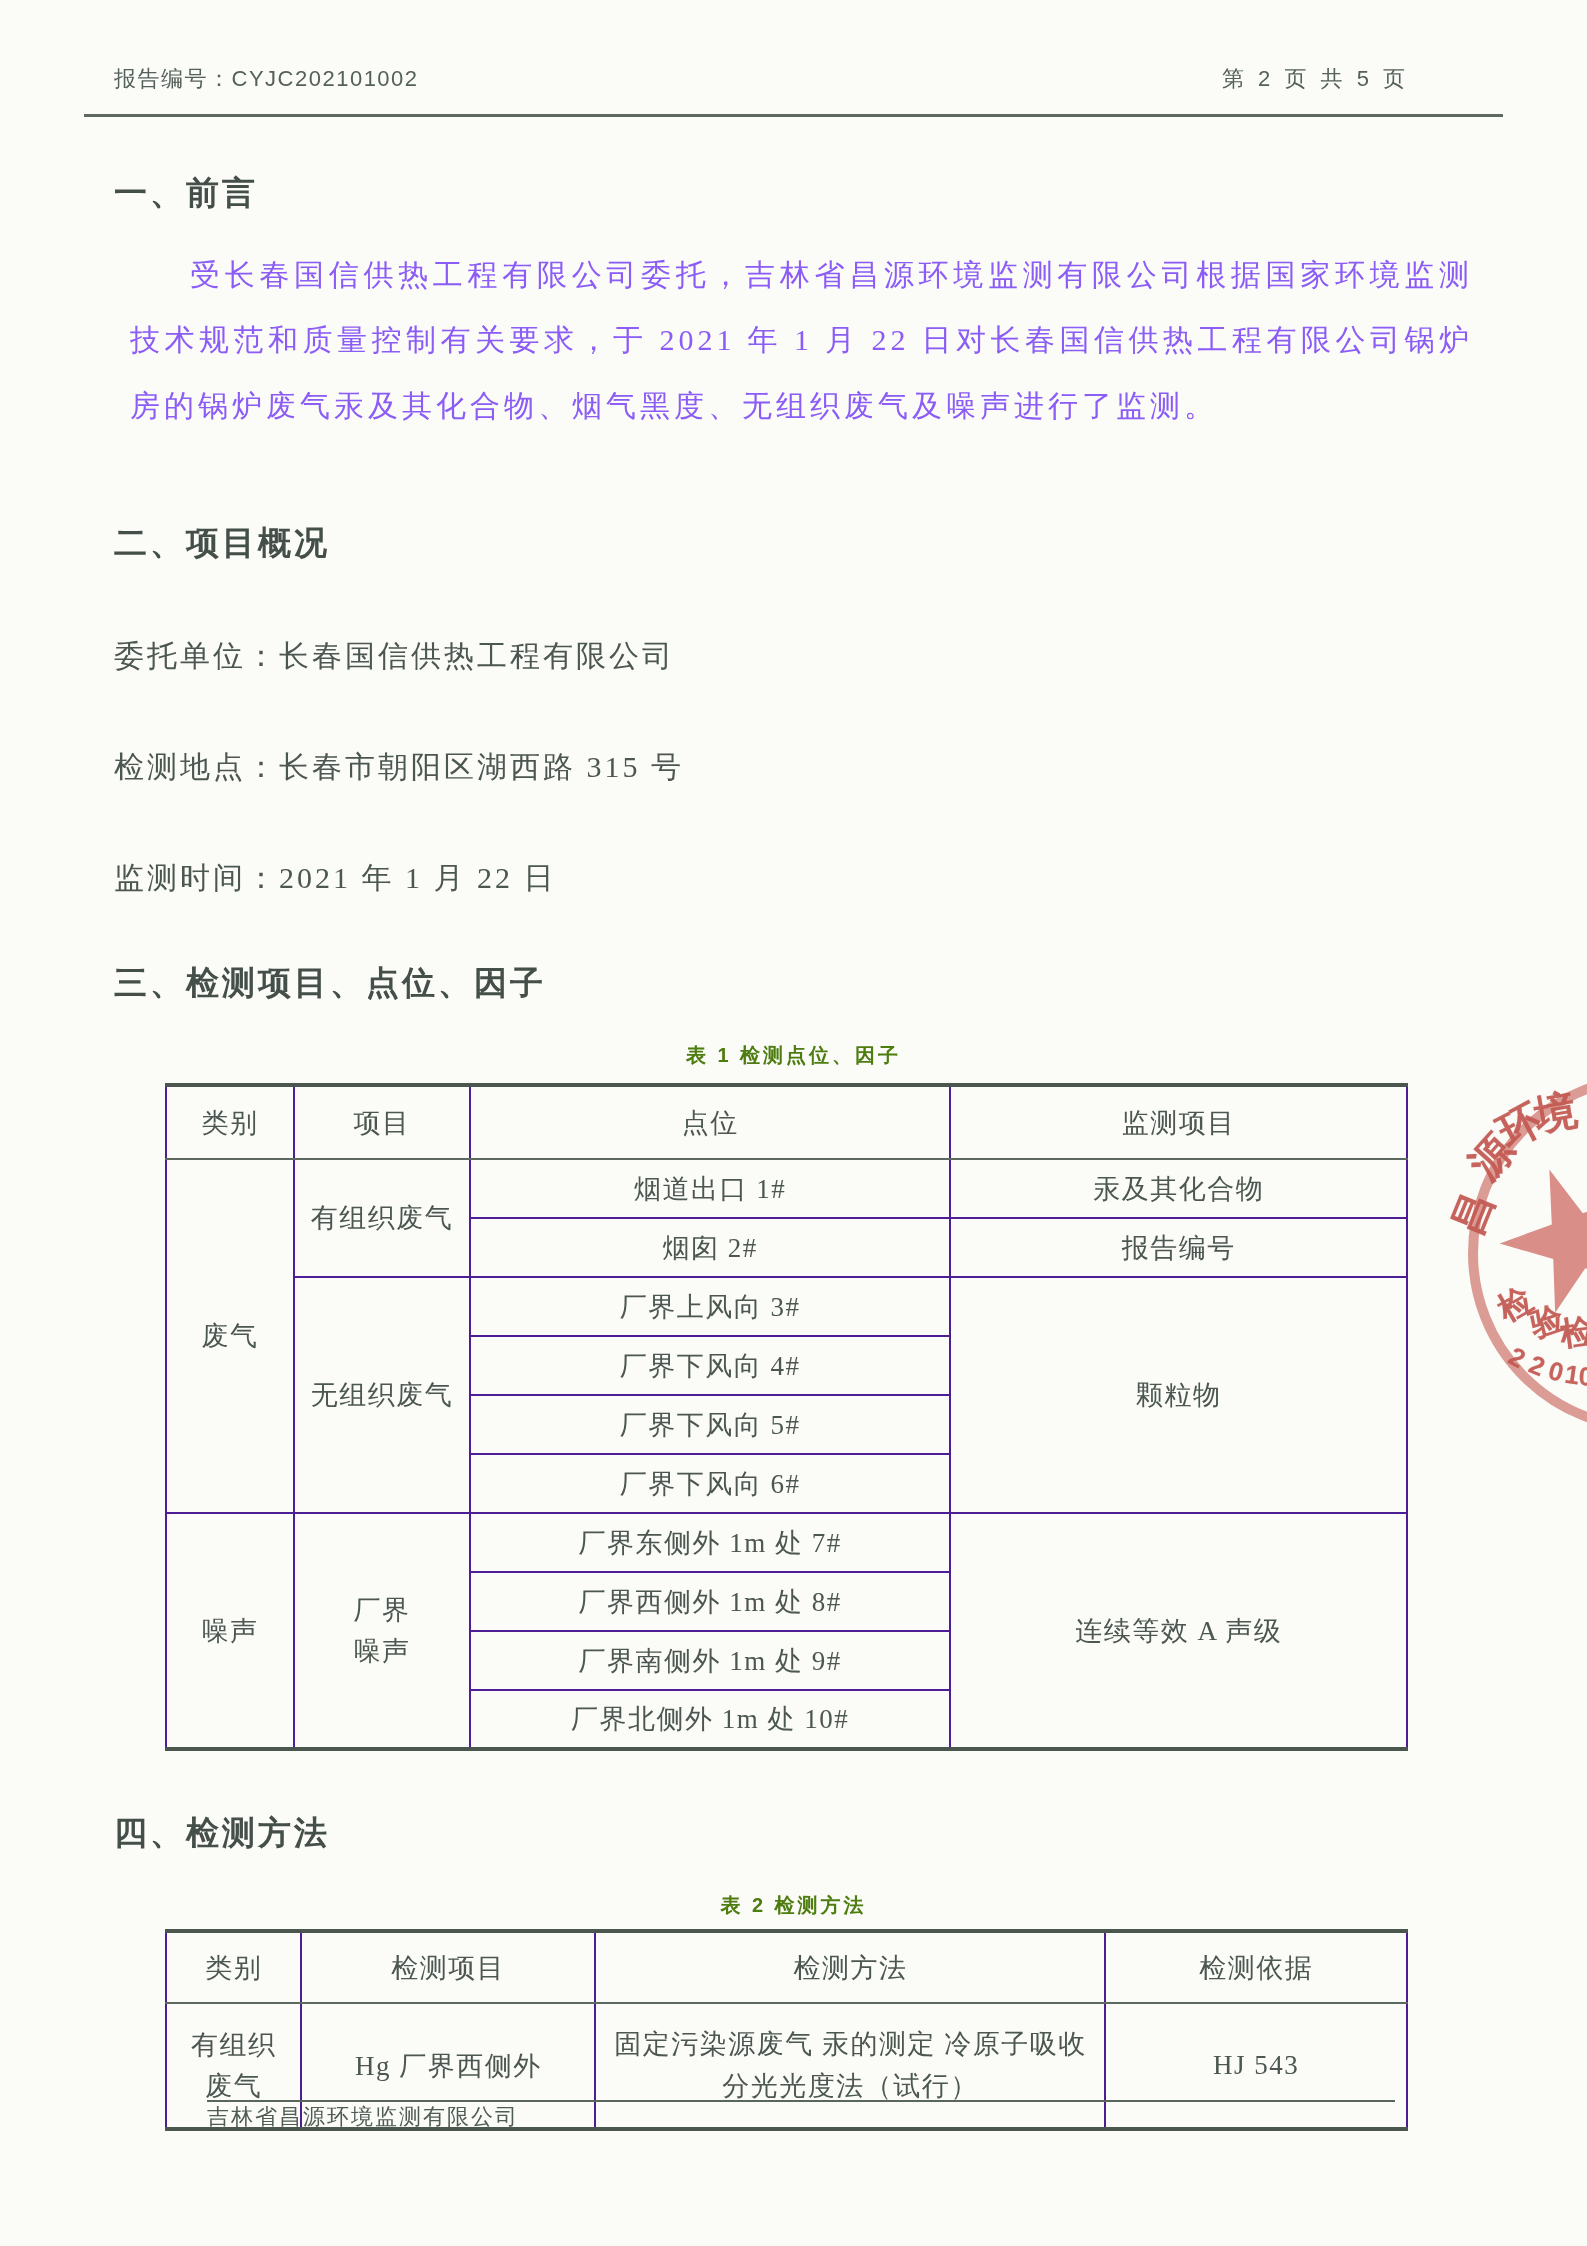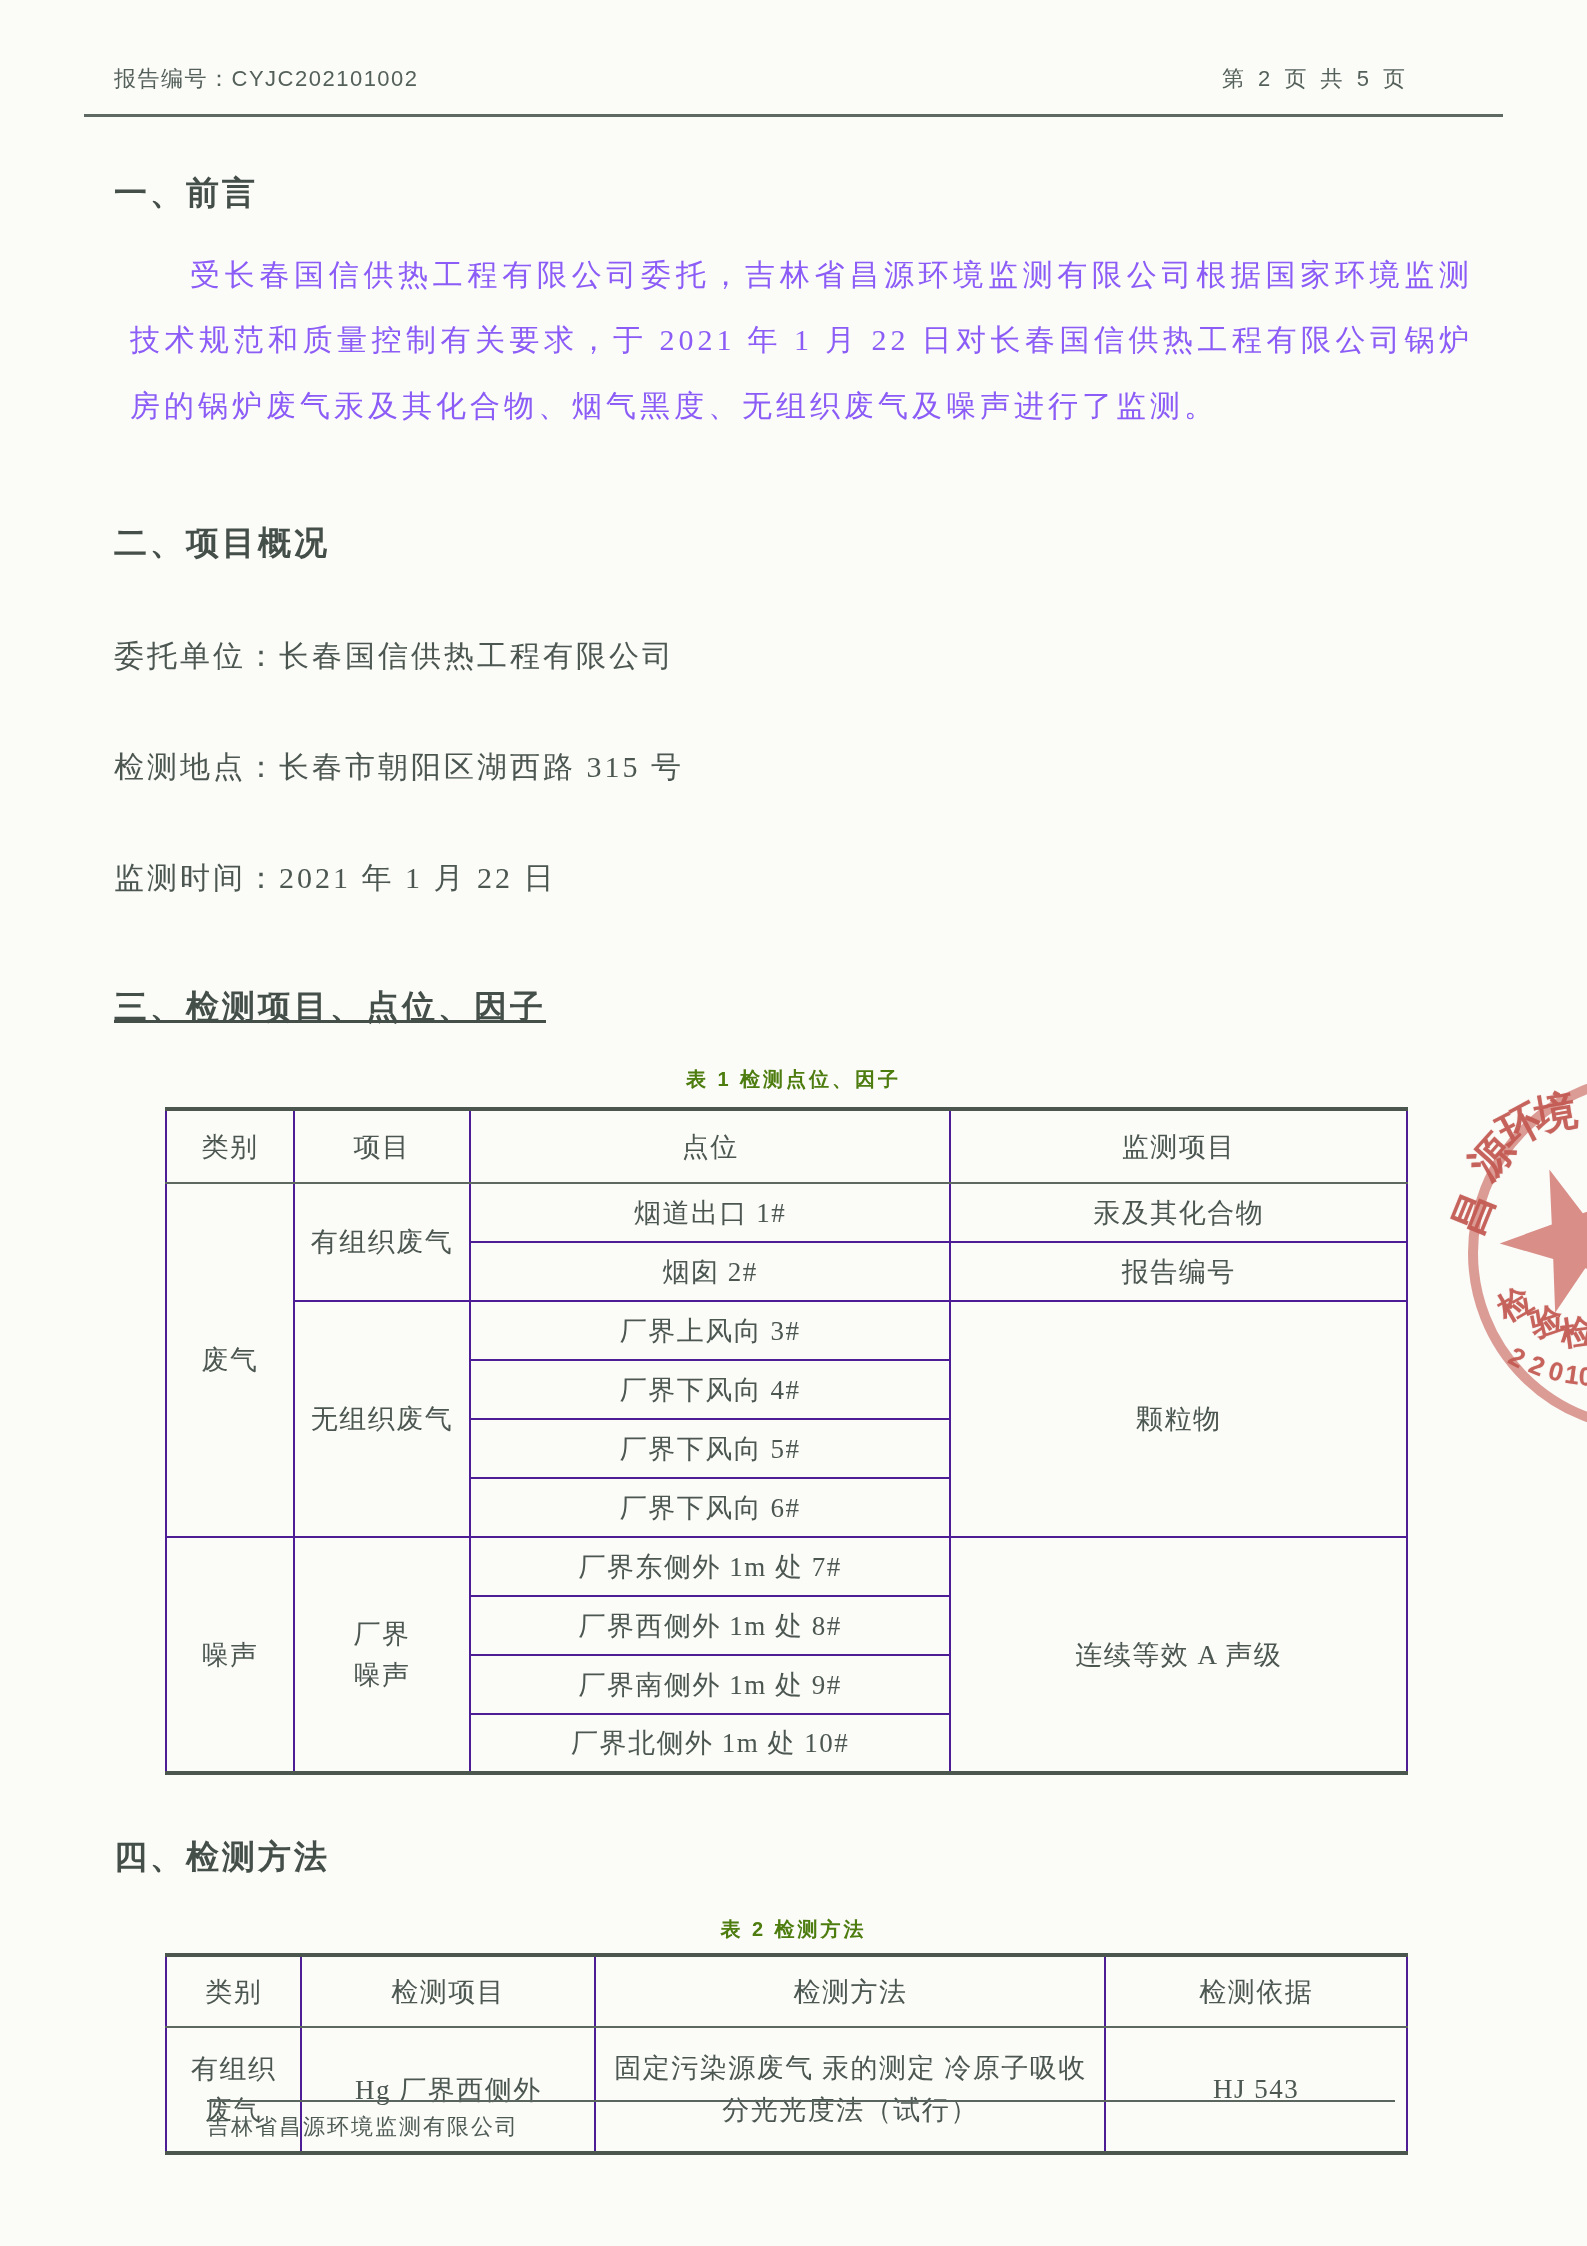--- a/index.html
+++ b/index.html
@@ -27,21 +27,21 @@
     margin:20px -30px 0 -30px;
   }
   
   .sec-title{
     font-family:"Liberation Sans","DejaVu Sans",sans-serif;
     font-weight:bold;font-size:33px;color:#454f4a;
     letter-spacing:3px;margin:0;
   }
   #t-preface{margin-top:54px;}
   #t-overview{margin-top:83px;}
-  #t-points{margin-top:86px;text-decoration:underline;}
+  #t-points{margin-top:62px;}
   #t-methods{margin-top:60px;}
   
   .para{
     margin:26px 0 0 16px;
     font-size:30px;line-height:2.18;letter-spacing:4px;
     text-align:justify;text-indent:2em;color:#8b5cf6;
   }
   
   .info-line{font-size:30px;letter-spacing:3px;margin-top:70px;}
   .info-line:first-of-type{margin-top:62px;}
@@ -71,21 +71,21 @@
   #table2 thead tr{height:72px;}
   #table2 tbody tr{height:126px;}
   .pre{white-space:pre-line;line-height:1.5;}
   .method-cell{padding:2px 26px;line-height:1.55;}
   
   .doc-footer{
     position:absolute;left:207px;top:2100px;width:1188px;
     border-top:2px solid #5a655f;
     font-family:"Liberation Sans","DejaVu Sans",sans-serif;
     font-size:22px;color:#4f5b55;letter-spacing:2px;
-    padding-top:10px;
+    padding-top:0;
   }
   
   .stamp{
     position:absolute;left:1440px;top:1065px;width:147px;height:360px;
     pointer-events:none;opacity:.92;
   }
   .stamp-ring{
     position:absolute;left:28px;top:8px;width:340px;height:340px;
     border:10px solid rgba(196,85,76,.62);border-radius:50%;
   }

